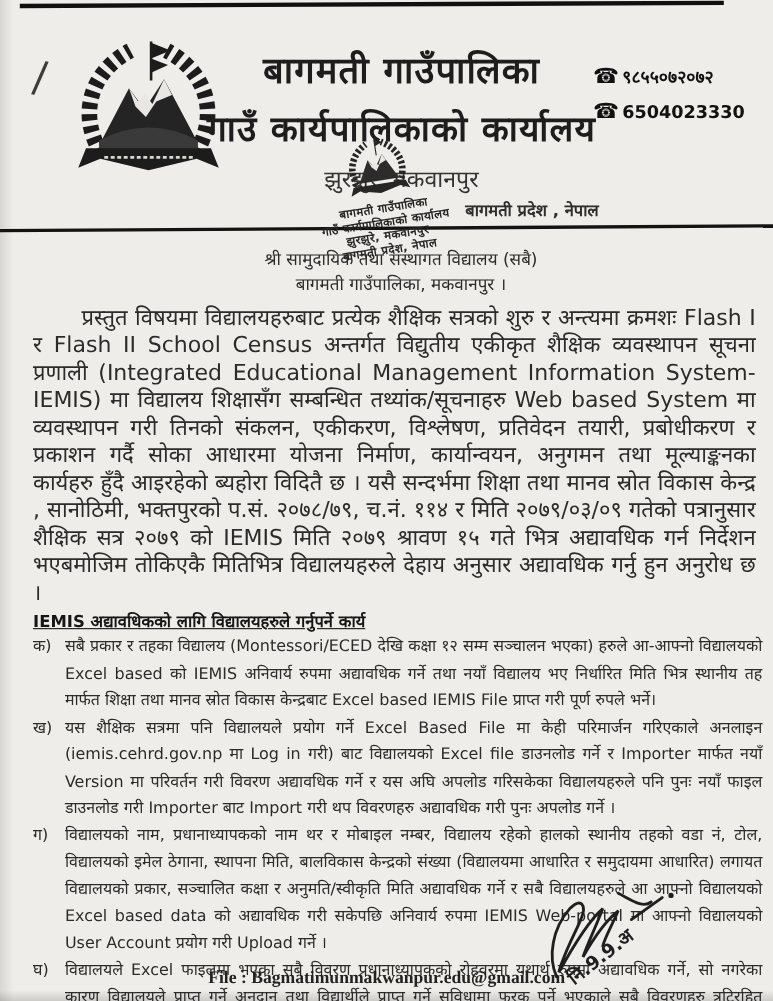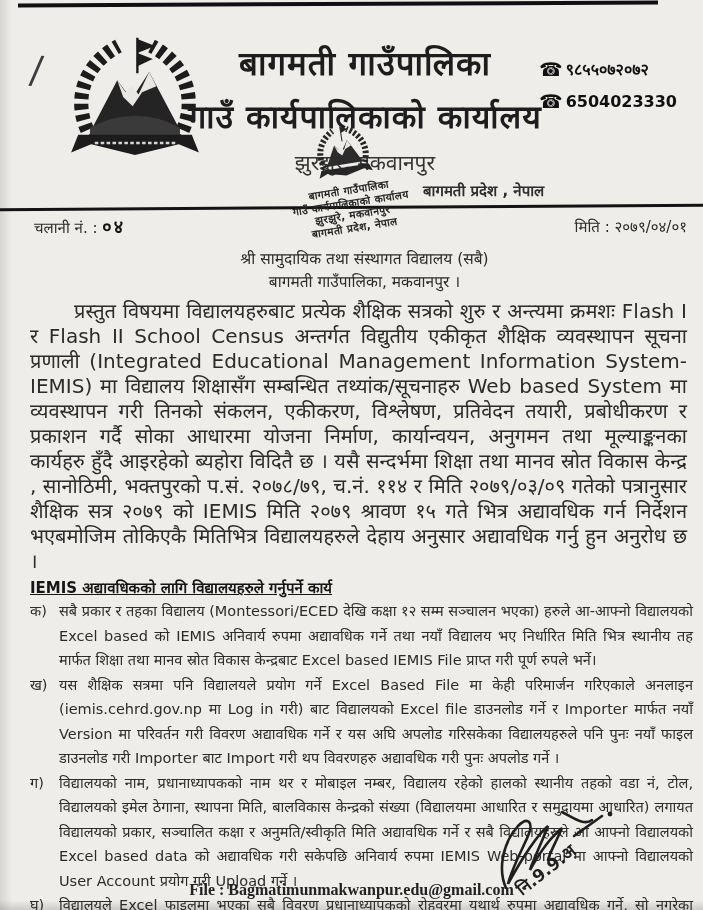--- a/index.html
+++ b/index.html
@@ -110,28 +110,20 @@
     <div class="stamp-line">झुरझुरे, मकवानपुर</div>
     <div class="stamp-line">बागमती प्रदेश, नेपाल</div>
   </div>
 
   <div class="rule"></div>
 
   <div class="content">
 
     <div class="meta">
       <div class="meta-left">
-        <div>
-          <span>चलानी नं. :</span>
-          <span class="handwritten-no">०४</span>
-        </div>
-      </div>
-      <div class="meta-date">
-        <span>मिति :</span>
-        <span>२०७९/०४/०१</span>
       </div>
     </div>
 
 
     <div class="addressee">
       <div>श्री सामुदायिक तथा संस्थागत विद्यालय (सबै)</div>
       <div>बागमती गाउँपालिका, मकवानपुर ।</div>
     </div>
 
     <p class="body-par">प्रस्तुत विषयमा विद्यालयहरुबाट प्रत्येक शैक्षिक सत्रको शुरु र अन्त्यमा क्रमशः Flash I र Flash II School Census अन्तर्गत विद्युतीय एकीकृत शैक्षिक व्यवस्थापन सूचना प्रणाली (Integrated Educational Management Information System-IEMIS) मा विद्यालय शिक्षासँग सम्बन्धित तथ्यांक/सूचनाहरु Web based System मा व्यवस्थापन गरी तिनको संकलन, एकीकरण, विश्लेषण, प्रतिवेदन तयारी, प्रबोधीकरण र प्रकाशन गर्दै सोका आधारमा योजना निर्माण, कार्यान्वयन, अनुगमन तथा मूल्याङ्कनका कार्यहरु हुँदै आइरहेको ब्यहोरा विदितै छ । यसै सन्दर्भमा शिक्षा तथा मानव स्रोत विकास केन्द्र , सानोठिमी, भक्तपुरको प.सं. २०७८/७९, च.नं. ११४ र मिति २०७९/०३/०९ गतेको पत्रानुसार शैक्षिक सत्र २०७९ को IEMIS मिति २०७९ श्रावण १५ गते भित्र अद्यावधिक गर्न निर्देशन भएबमोजिम तोकिएकै मितिभित्र विद्यालयहरुले देहाय अनुसार अद्यावधिक गर्नु हुन अनुरोध छ ।</p>

